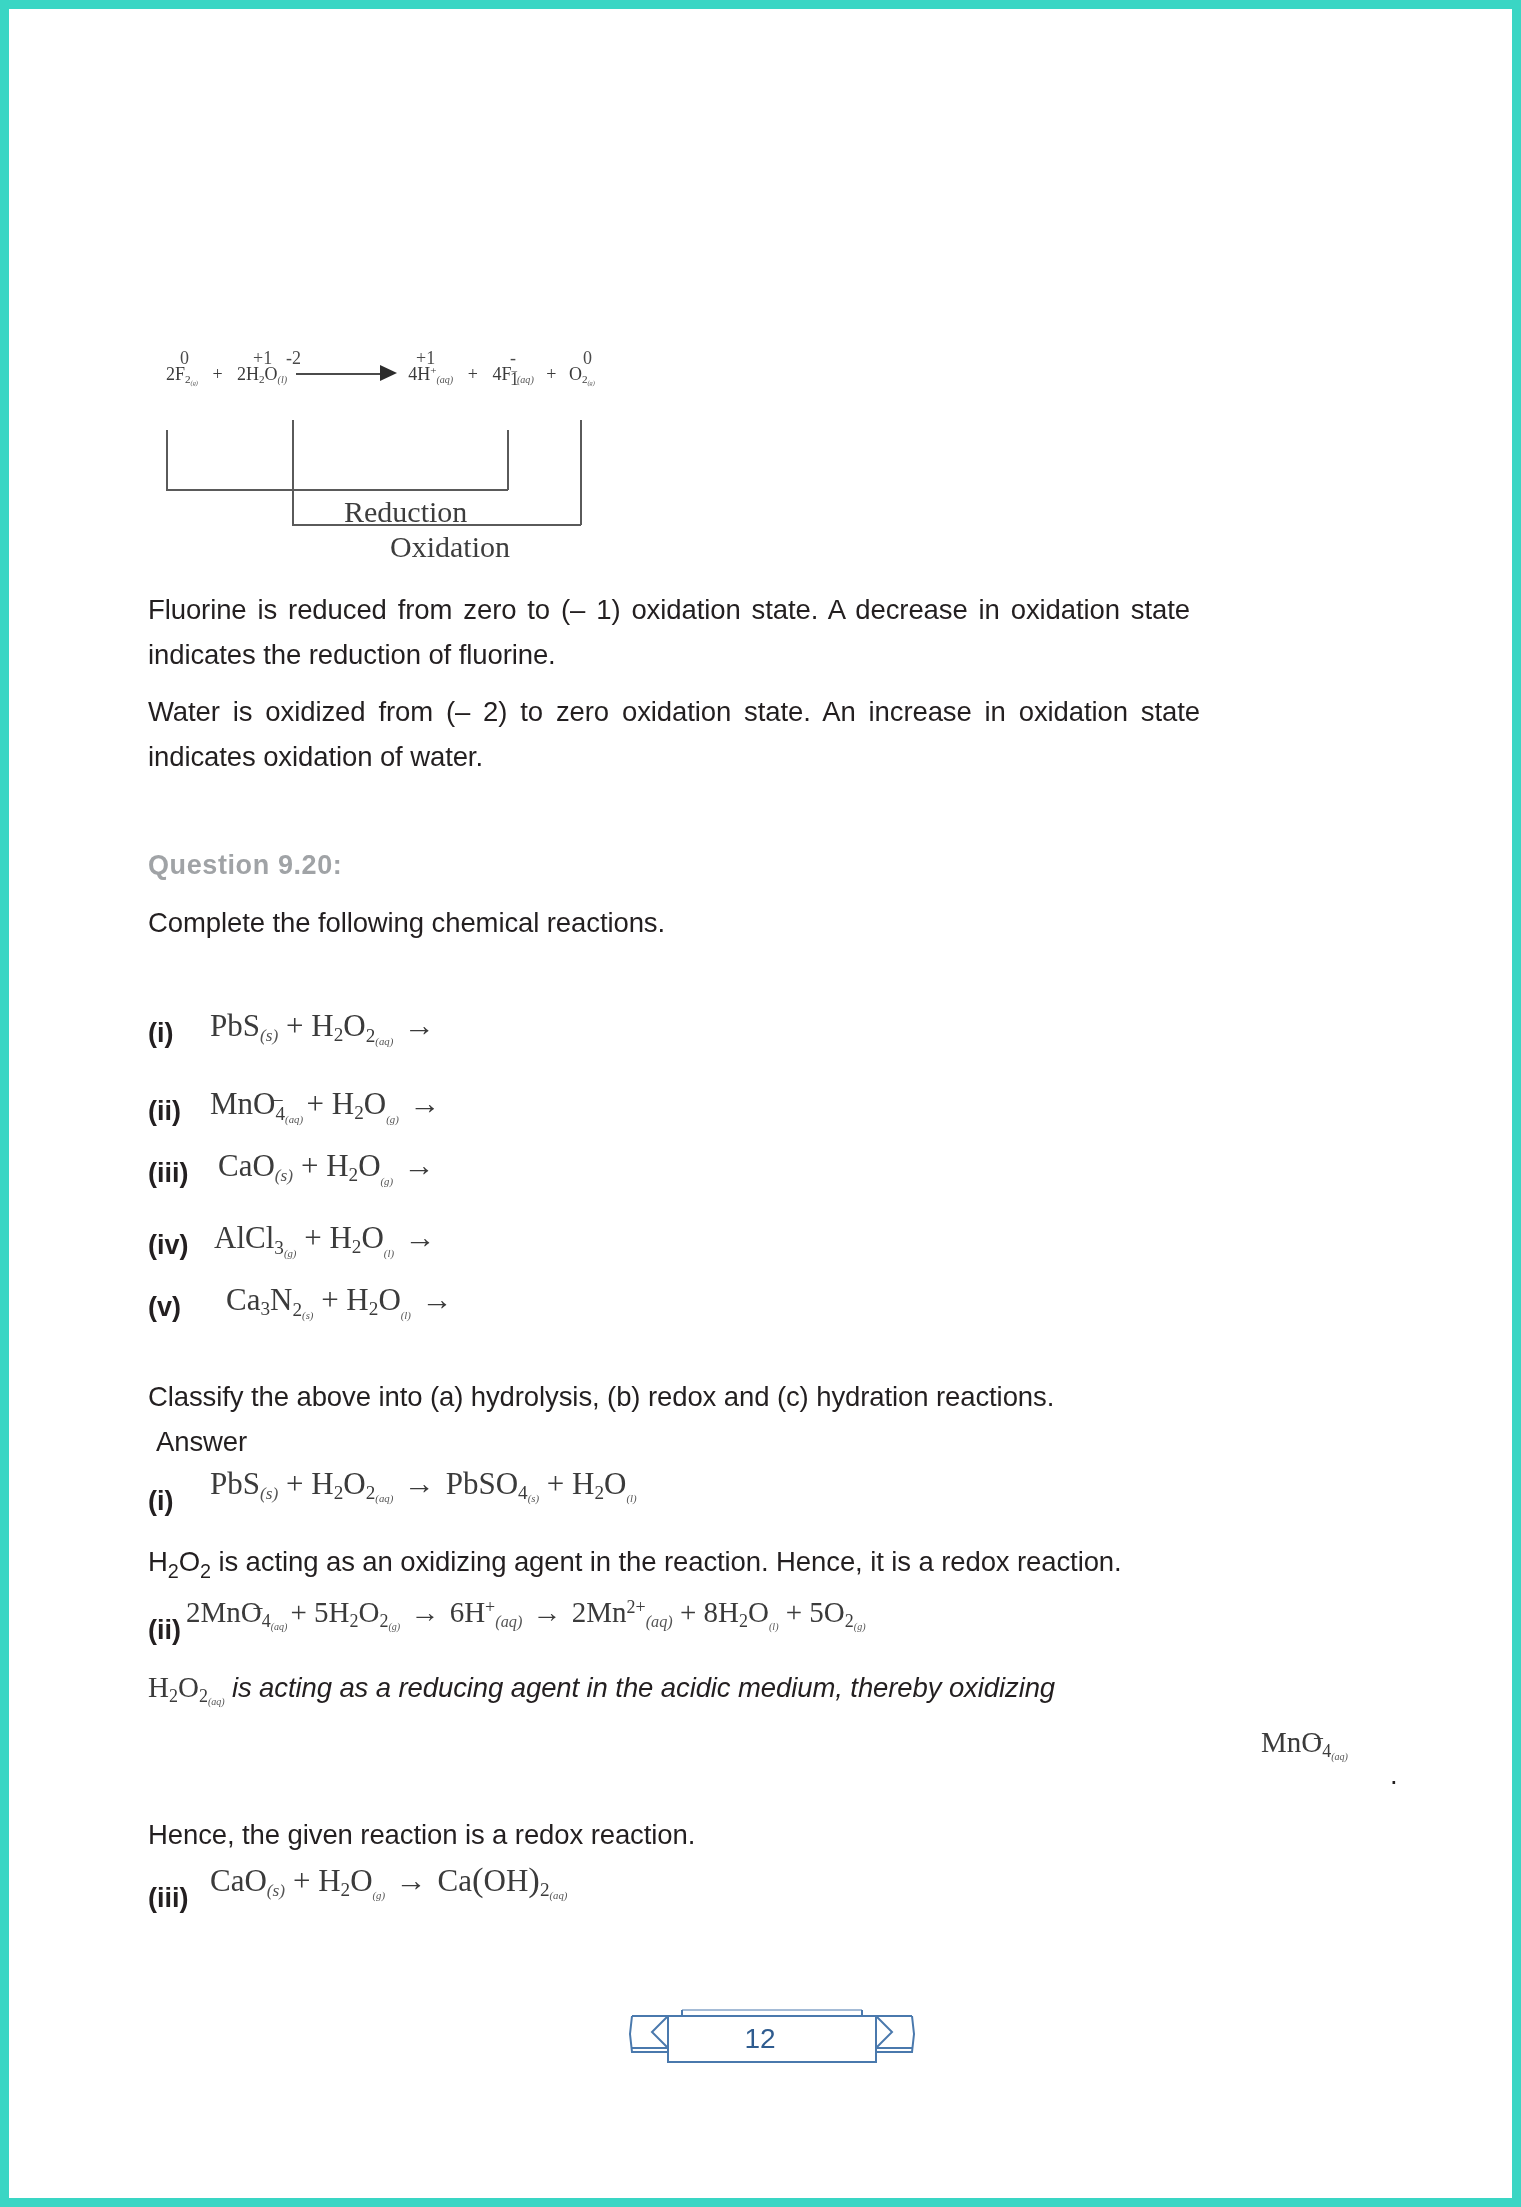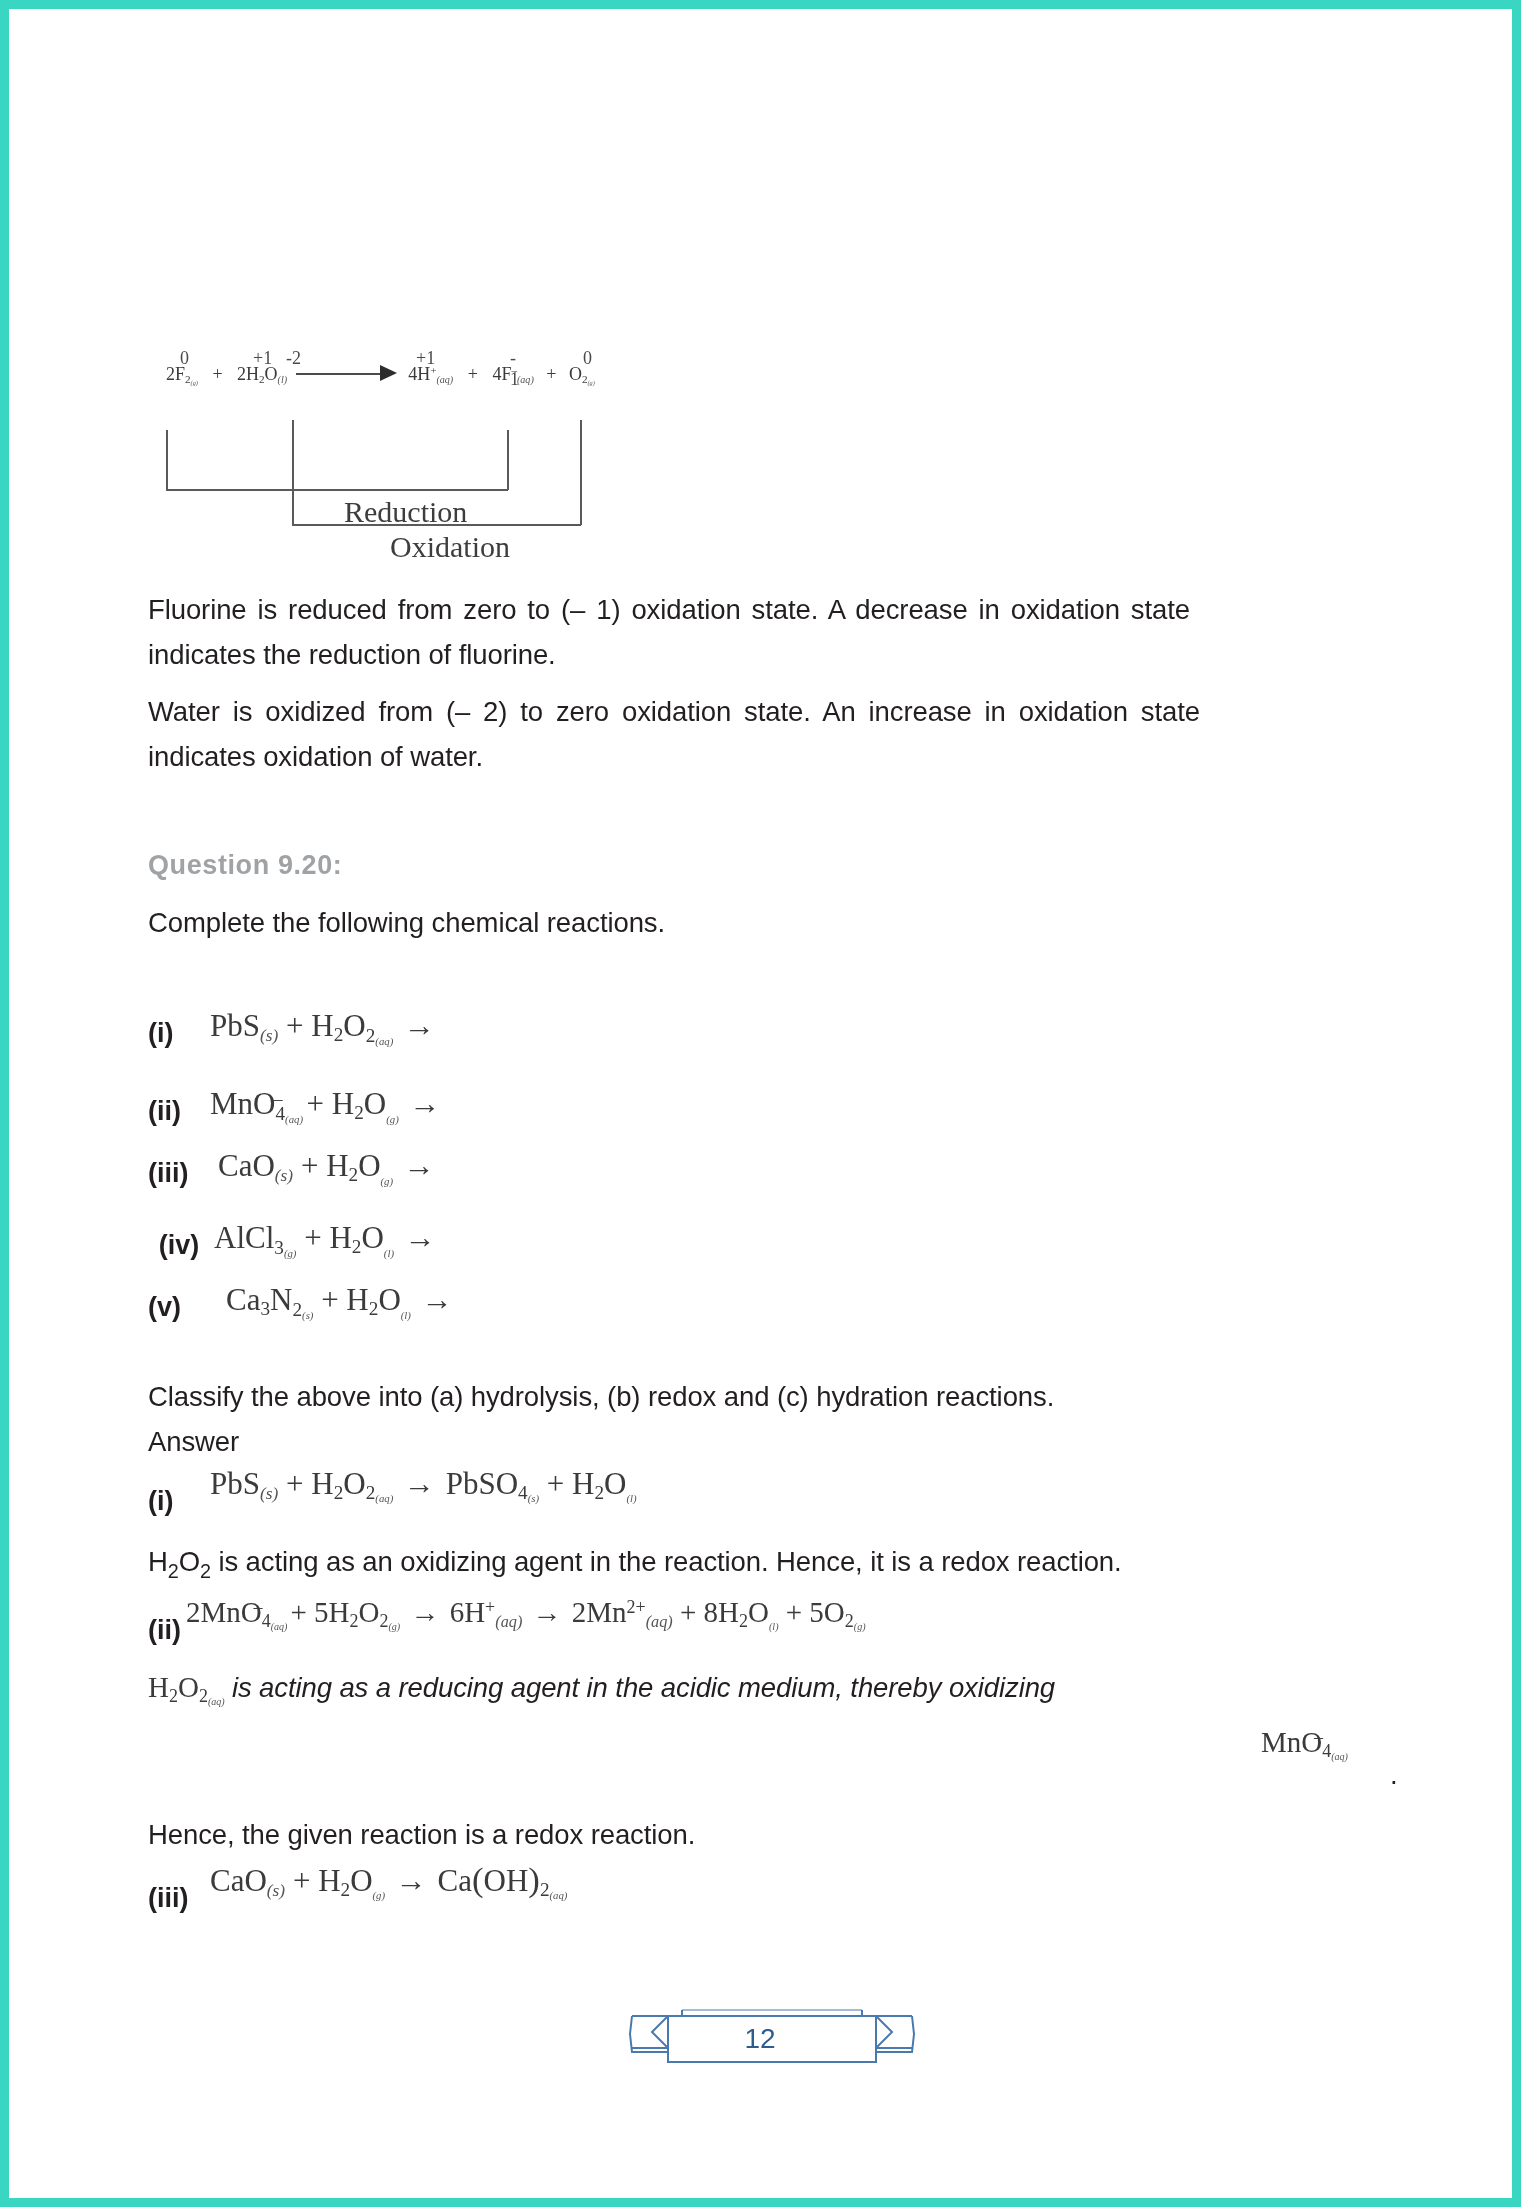--- a/index.html
+++ b/index.html
@@ -105,38 +105,38 @@
           </span>
         </div>
 
         <div class="rxn-row" style="height:62px;">
           <span class="rxn-num">(iii)</span>
           <span class="math rxn-body" style="padding-left:8px;">
             CaO<span class="st">(s)</span> + H<sub class="m">2</sub>O<sub class="m"><span class="st">(g)</span></sub> <span class="arr">→</span>
           </span>
         </div>
 
-        <div class="rxn-row" style="height:72px;text-align:center;">
+        <div class="rxn-row" style="height:72px;">
           <span class="rxn-num">(iv)</span>
           <span class="math rxn-body" style="padding-left:4px;">
             AlCl<sub class="m">3<span class="st">(g)</span></sub> + H<sub class="m">2</sub>O<sub class="m"><span class="st">(l)</span></sub> <span class="arr">→</span>
           </span>
         </div>
 
         <div class="rxn-row" style="height:62px;">
           <span class="rxn-num">(v)</span>
           <span class="math rxn-body" style="padding-left:4px;margin-left:12px;">
             Ca<sub class="m">3</sub>N<sub class="m">2<span class="st">(s)</span></sub> + H<sub class="m">2</sub>O<sub class="m"><span class="st">(l)</span></sub> <span class="arr">→</span>
           </span>
         </div>
       </div>
 
       <div class="body-text" style="position:absolute;left:0;top:1357px;">Classify the above into (a) hydrolysis, (b) redox and (c) hydration reactions.</div>
 
-      <div class="body-text" style="position:absolute;left:0;top:1402px;">Answer</div>
+      <div class="body-text" style="position:absolute;left:8px;top:1402px;">Answer</div>
 
       <div style="position:absolute;left:0;top:1448px;display:flex;align-items:flex-end;">
         <span class="rxn-num" style="width:62px;padding-bottom:2px;">(i)</span>
         <span class="math" style="padding-bottom:14px;">
           PbS<span class="st">(s)</span> + H<sub class="m">2</sub>O<sub class="m">2<span class="st">(aq)</span></sub> <span class="arr">→</span> PbSO<sub class="m">4<span class="st">(s)</span></sub> + H<sub class="m">2</sub>O<sub class="m"><span class="st">(l)</span></sub>
         </span>
       </div>
 
       <div class="body-text" style="position:absolute;left:0;top:1522px;">
         H<sub style="font-size:0.72em;">2</sub>O<sub style="font-size:0.72em;">2</sub> is acting as an oxidizing agent in the reaction. Hence, it is a redox reaction.

